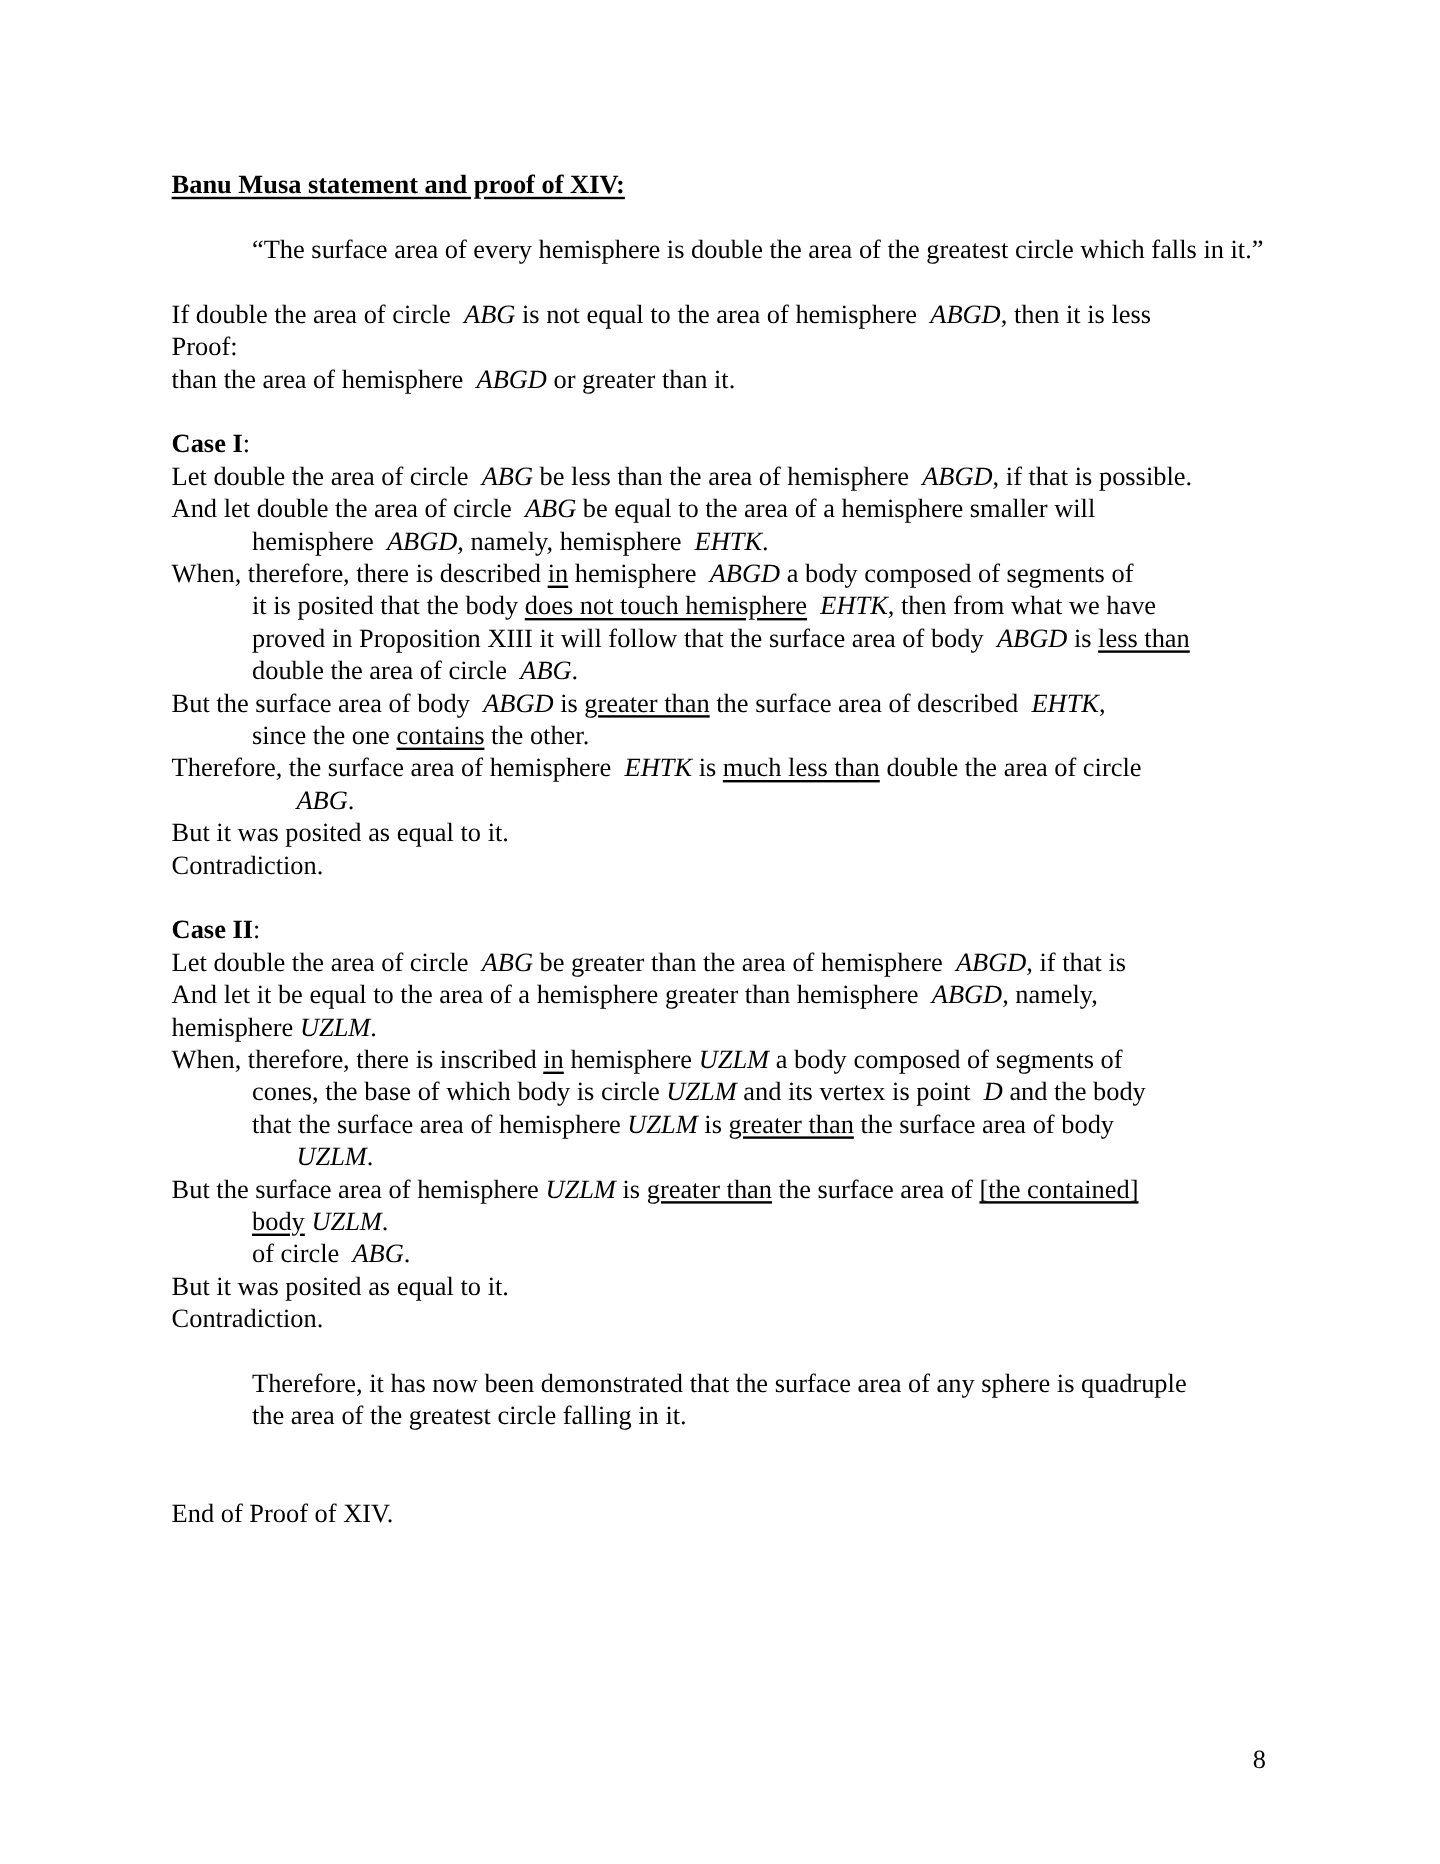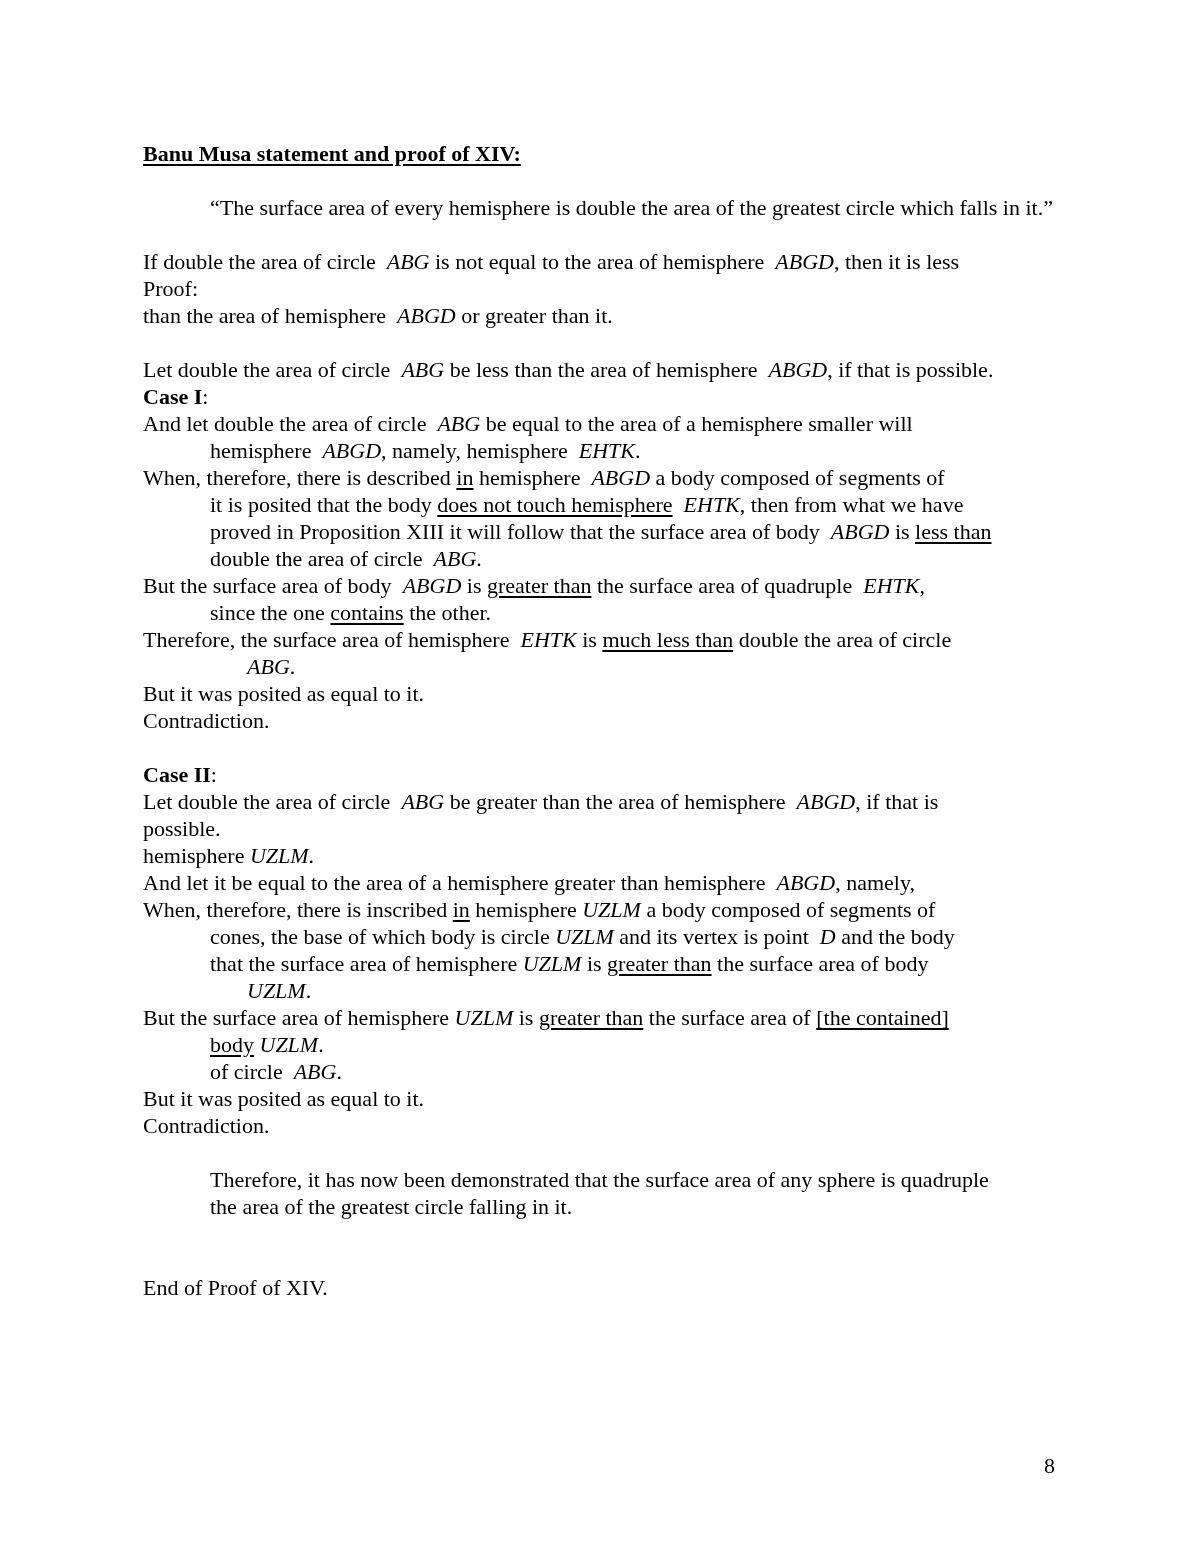--- a/index.html
+++ b/index.html
@@ -46,40 +46,39 @@
 <div class="page">
   <div class="content">
       <div class="line indent-0"><span class="seg bd un">Banu Musa statement and proof of XIV:</span></div>
       <div class="line indent-0">&nbsp;</div>
       <div class="line indent-1"><span class="seg">“The surface area of every hemisphere is double the area of the greatest circle which falls in it.”</span></div>
       <div class="line indent-0">&nbsp;</div>
       <div class="line indent-0"><span class="seg">If double the area of circle  </span><span class="seg it">ABG</span><span class="seg"> is not equal to the area of hemisphere  </span><span class="seg it">ABGD</span><span class="seg">, then it is less</span></div>
       <div class="line indent-0"><span class="seg">Proof:</span></div>
       <div class="line indent-0"><span class="seg">than the area of hemisphere  </span><span class="seg it">ABGD</span><span class="seg"> or greater than it.</span></div>
       <div class="line indent-0">&nbsp;</div>
+      <div class="line indent-0"><span class="seg bd">Case I</span><span class="seg">:</span></div>
       <div class="line indent-0"><span class="seg">Let double the area of circle  </span><span class="seg it">ABG</span><span class="seg"> be less than the area of hemisphere  </span><span class="seg it">ABGD</span><span class="seg">, if that is possible.</span></div>
-      <div class="line indent-0"><span class="seg bd">Case I</span><span class="seg">:</span></div>
       <div class="line indent-0"><span class="seg">And let double the area of circle  </span><span class="seg it">ABG</span><span class="seg"> be equal to the area of a hemisphere smaller will</span></div>
       <div class="line indent-1"><span class="seg">hemisphere  </span><span class="seg it">ABGD</span><span class="seg">, namely, hemisphere  </span><span class="seg it">EHTK</span><span class="seg">.</span></div>
       <div class="line indent-0"><span class="seg">When, therefore, there is described </span><span class="seg un">in</span><span class="seg"> hemisphere  </span><span class="seg it">ABGD</span><span class="seg"> a body composed of segments of</span></div>
       <div class="line indent-1"><span class="seg">it is posited that the body </span><span class="seg un">does not touch hemisphere</span><span class="seg">  </span><span class="seg it">EHTK</span><span class="seg">, then from what we have</span></div>
       <div class="line indent-1"><span class="seg">proved in Proposition XIII it will follow that the surface area of body  </span><span class="seg it">ABGD</span><span class="seg"> is </span><span class="seg un">less than</span></div>
       <div class="line indent-1"><span class="seg">double the area of circle  </span><span class="seg it">ABG</span><span class="seg">.</span></div>
-      <div class="line indent-0"><span class="seg">But the surface area of body  </span><span class="seg it">ABGD</span><span class="seg"> is </span><span class="seg un">greater than</span><span class="seg"> the surface area of quadruple  </span><span class="seg it">EHTK</span><span class="seg">,</span></div>
+      <div class="line indent-0"><span class="seg">But the surface area of body  </span><span class="seg it">ABGD</span><span class="seg"> is </span><span class="seg un">greater than</span><span class="seg"> the surface area of described  </span><span class="seg it">EHTK</span><span class="seg">,</span></div>
       <div class="line indent-1"><span class="seg">since the one </span><span class="seg un">contains</span><span class="seg"> the other.</span></div>
       <div class="line indent-0"><span class="seg">Therefore, the surface area of hemisphere  </span><span class="seg it">EHTK</span><span class="seg"> is </span><span class="seg un">much less than</span><span class="seg"> double the area of circle</span></div>
       <div class="line indent-2"><span class="seg it">ABG</span><span class="seg">.</span></div>
       <div class="line indent-0"><span class="seg">But it was posited as equal to it.</span></div>
       <div class="line indent-0"><span class="seg">Contradiction.</span></div>
       <div class="line indent-0">&nbsp;</div>
       <div class="line indent-0"><span class="seg bd">Case II</span><span class="seg">:</span></div>
       <div class="line indent-0"><span class="seg">Let double the area of circle  </span><span class="seg it">ABG</span><span class="seg"> be greater than the area of hemisphere  </span><span class="seg it">ABGD</span><span class="seg">, if that is</span></div>
-      <div class="line indent-0"><span class="seg">possible.</span></div>
+      <div class="line indent-0"><span class="seg">And let it be equal to the area of a hemisphere greater than hemisphere  </span><span class="seg it">ABGD</span><span class="seg">, namely,</span></div>
       <div class="line indent-0"><span class="seg">hemisphere </span><span class="seg it">UZLM</span><span class="seg">.</span></div>
-      <div class="line indent-0"><span class="seg">And let it be equal to the area of a hemisphere greater than hemisphere  </span><span class="seg it">ABGD</span><span class="seg">, namely,</span></div>
       <div class="line indent-0"><span class="seg">When, therefore, there is inscribed </span><span class="seg un">in</span><span class="seg"> hemisphere </span><span class="seg it">UZLM</span><span class="seg"> a body composed of segments of</span></div>
       <div class="line indent-1"><span class="seg">cones, the base of which body is circle </span><span class="seg it">UZLM</span><span class="seg"> and its vertex is point  </span><span class="seg it">D</span><span class="seg"> and the body</span></div>
       <div class="line indent-1"><span class="seg">that the surface area of hemisphere </span><span class="seg it">UZLM</span><span class="seg"> is </span><span class="seg un">greater than</span><span class="seg"> the surface area of body</span></div>
       <div class="line indent-2"><span class="seg it">UZLM</span><span class="seg">.</span></div>
       <div class="line indent-0"><span class="seg">But the surface area of hemisphere </span><span class="seg it">UZLM</span><span class="seg"> is </span><span class="seg un">greater than</span><span class="seg"> the surface area of </span><span class="seg un">[the contained]</span></div>
       <div class="line indent-1"><span class="seg un">body</span><span class="seg"> </span><span class="seg it">UZLM</span><span class="seg">.</span></div>
       <div class="line indent-1"><span class="seg">of circle  </span><span class="seg it">ABG</span><span class="seg">.</span></div>
       <div class="line indent-0"><span class="seg">But it was posited as equal to it.</span></div>
       <div class="line indent-0"><span class="seg">Contradiction.</span></div>
       <div class="line indent-0">&nbsp;</div>

